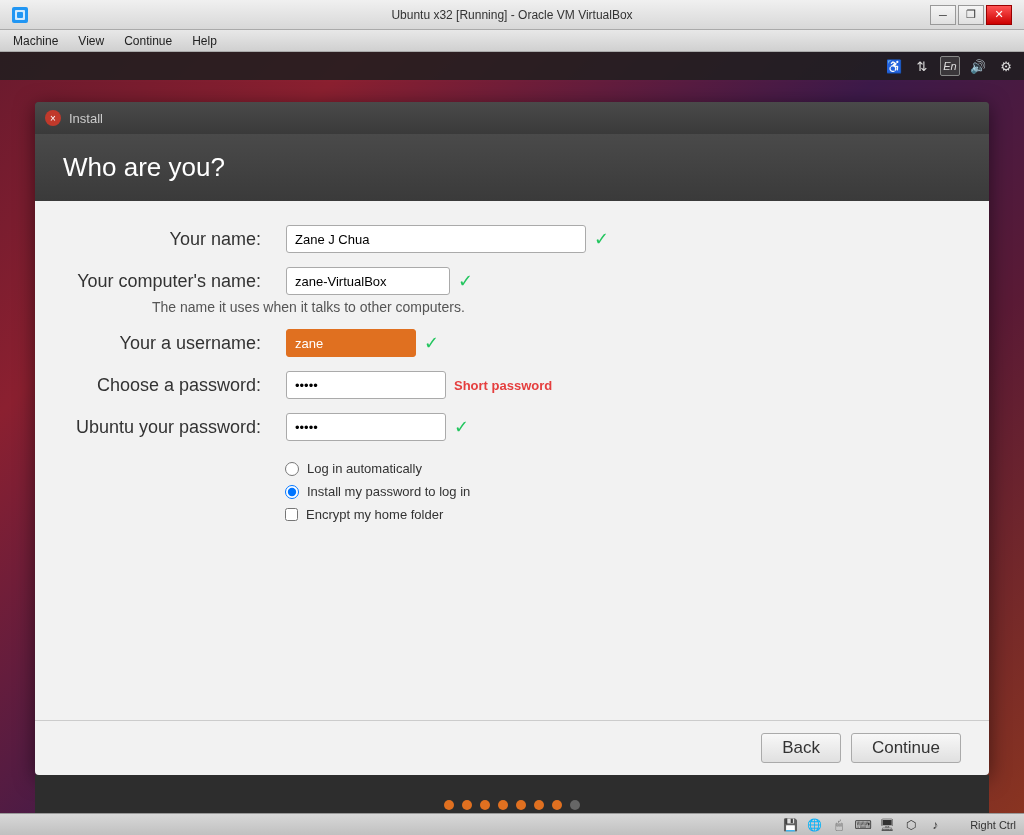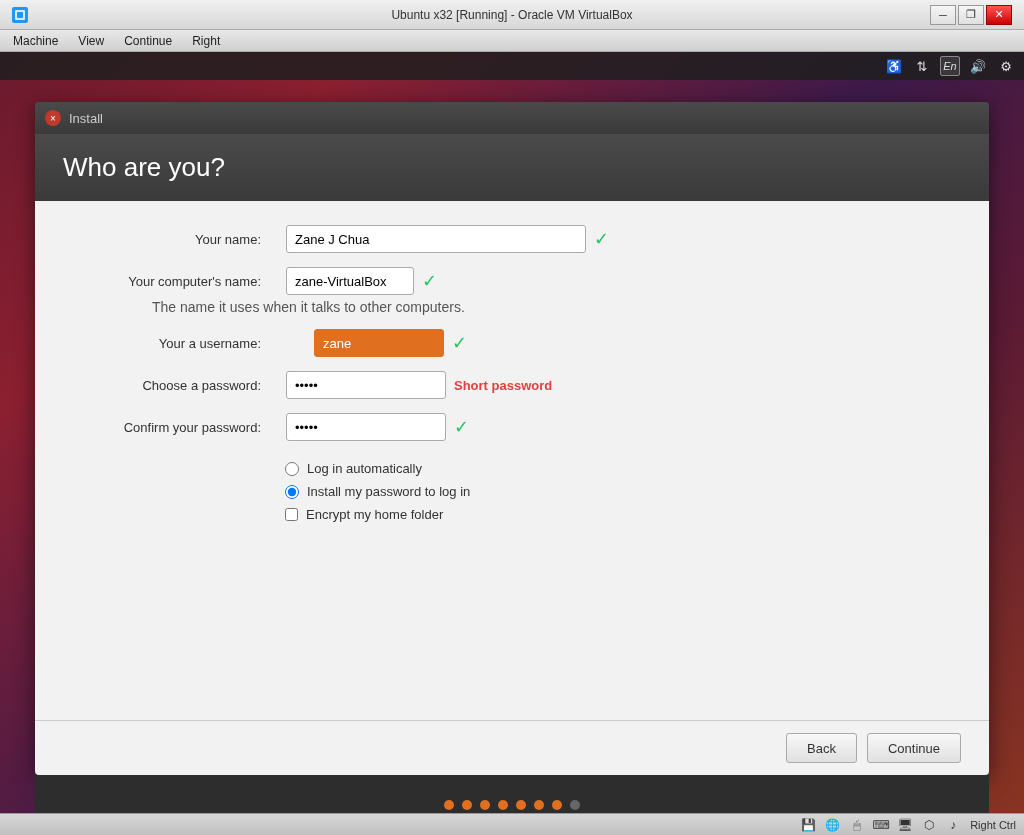--- a/index.html
+++ b/index.html
@@ -104,36 +104,36 @@
 
     .form-row {
       display: flex;
       align-items: center;
       margin-bottom: 14px;
     }
     .form-label {
       text-align: right;
       width: 210px;
       padding-right: 12px;
-      font-size: 13px;
+      font-size: 18px;
       color: #333;
       flex-shrink: 0;
     }
     .form-input-wrap { display: flex; align-items: center; gap: 8px; flex: 1; padding-left: 13px; }
     .form-input {
       height: 28px;
       border: 1px solid #aaa;
       border-radius: 3px;
       padding: 4px 8px;
       font-size: 13px;
       background: white;
       outline: none;
     }
     .input-name { width: 300px; }
-    .input-computer { width: 128px; }
+    .input-computer { width: 164px; }
     .input-username { width: 130px; background: #f97316; color: white; }
     .input-password { width: 160px; }
     .input-confirm { width: 160px; }
 
     .check-green { color: #22c55e; font-size: 18px; }
     .check-red { color: #ef4444; font-size: 13px; font-weight: bold; }
 
     .hint-text { font-size: 14px; color: #555; margin-top: -10px; margin-bottom: 14px; margin-left: 89px; }
 
     .radio-section { margin-left: 222px; margin-top: 20px; }
@@ -148,21 +148,21 @@
       display: flex;
       justify-content: flex-end;
       gap: 10px;
     }
     .footer-btn {
       height: 30px;
       padding: 0 20px;
       border: 1px solid #aaa;
       border-radius: 3px;
       background: linear-gradient(to bottom, #f8f8f8, #e0e0e0);
-      font-size: 13px;
+      font-size: 17px;
       cursor: pointer;
       color: #333;
     }
 
     
     .progress-dots {
       position: absolute;
       bottom: 0; left: 35px; right: 35px;
       height: 60px;
       background: #2d2d2d;
@@ -195,21 +195,20 @@
       display: flex;
       flex-direction: column;
       height: 100%;
     }
 
     
     .username-highlighted {
       background: #e07020 !important;
       color: white !important;
       border-color: #e07020 !important;
-      margin-left: 28px;
     }
   </style>
 </head>
 <body>
 
 <div class="title-bar">
   <div class="title-bar-left">
     <div class="title-bar-icon">
       <svg width="16" height="16" viewBox="0 0 16 16">
         <rect width="16" height="16" rx="2" fill="#2196F3"></rect>
@@ -223,21 +222,21 @@
     <button class="tb-btn">─</button>
     <button class="tb-btn">❐</button>
     <button class="tb-btn close">✕</button>
   </div>
 </div>
 
 <div class="menu-bar">
   <div class="menu-item">Machine</div>
   <div class="menu-item">View</div>
   <div class="menu-item">Continue</div>
-  <div class="menu-item">Right</div>
+  <div class="menu-item">Help</div>
 </div>
 
 <div class="vm-viewport">
 
   <div class="vm-taskbar-top">
     <div class="taskbar-icon">♿</div>
     <div class="taskbar-icon">⇅</div>
     <div class="taskbar-icon" style="font-size:11px;border:1px solid #888;padding:1px 3px;border-radius:2px;background:rgba(80,80,80,0.5);font-style:italic;">En</div>
     <div class="taskbar-icon">🔊</div>
     <div class="taskbar-icon">⚙</div>
@@ -285,21 +284,21 @@
 
         <div class="form-row">
           <label class="form-label">Choose a password:</label>
           <div class="form-input-wrap">
             <input class="form-input input-password" type="password" value="12345" style="">
             <span class="check-red" style="color:#e53e3e;font-size:13px;font-weight:bold;">Short password</span>
           </div>
         </div>
 
         <div class="form-row">
-          <label class="form-label">Confirm your password:</label>
+          <label class="form-label">Ubuntu your password:</label>
           <div class="form-input-wrap">
             <input class="form-input input-confirm" type="password" value="12345" style="">
             <span class="check-green">✓</span>
           </div>
         </div>
 
         <div class="radio-section">
           <div class="radio-row">
             <input type="radio" class="radio-input" name="login" id="login-auto" style="">
             <label for="login-auto">Log in automatically</label>
@@ -336,16 +335,16 @@
   </div>
 
   <div class="vm-statusbar">
     <div class="status-icon">💾</div>
     <div class="status-icon">🌐</div>
     <div class="status-icon">🖱</div>
     <div class="status-icon">⌨</div>
     <div class="status-icon">🖥</div>
     <div class="status-icon">⬡</div>
     <div class="status-icon">♪</div>
-    <span style="font-size:11px;margin-left:2px;">Right Ctrl</span>
+    <span style="font-size:11px;margin-left:20px;">Right Ctrl</span>
   </div>
 
 </div>
 
 </body></html>

